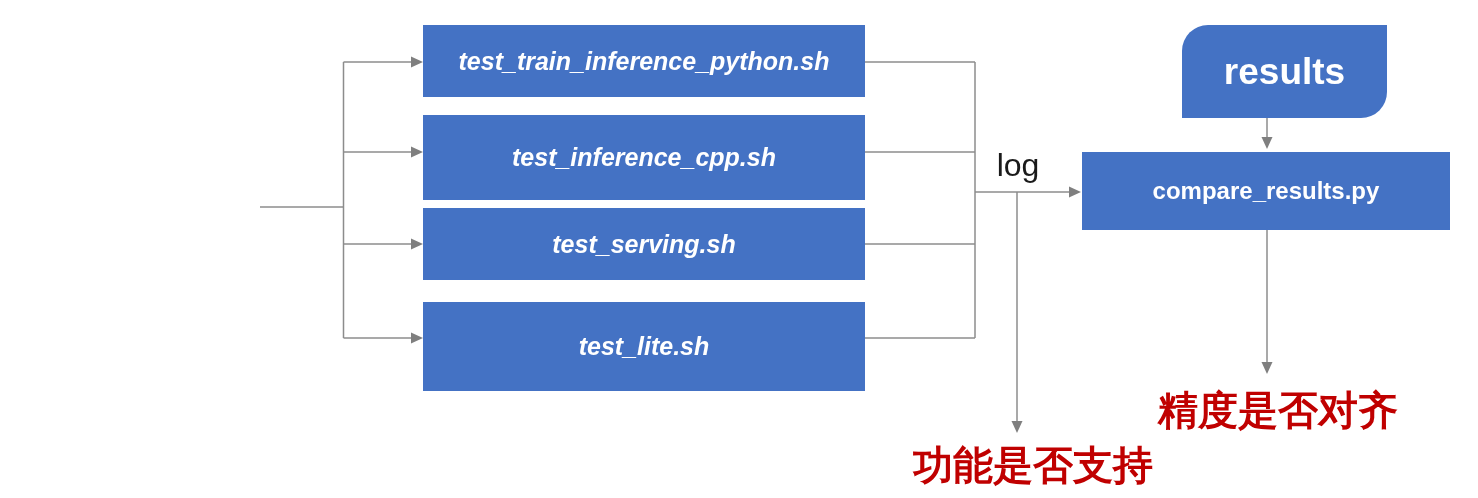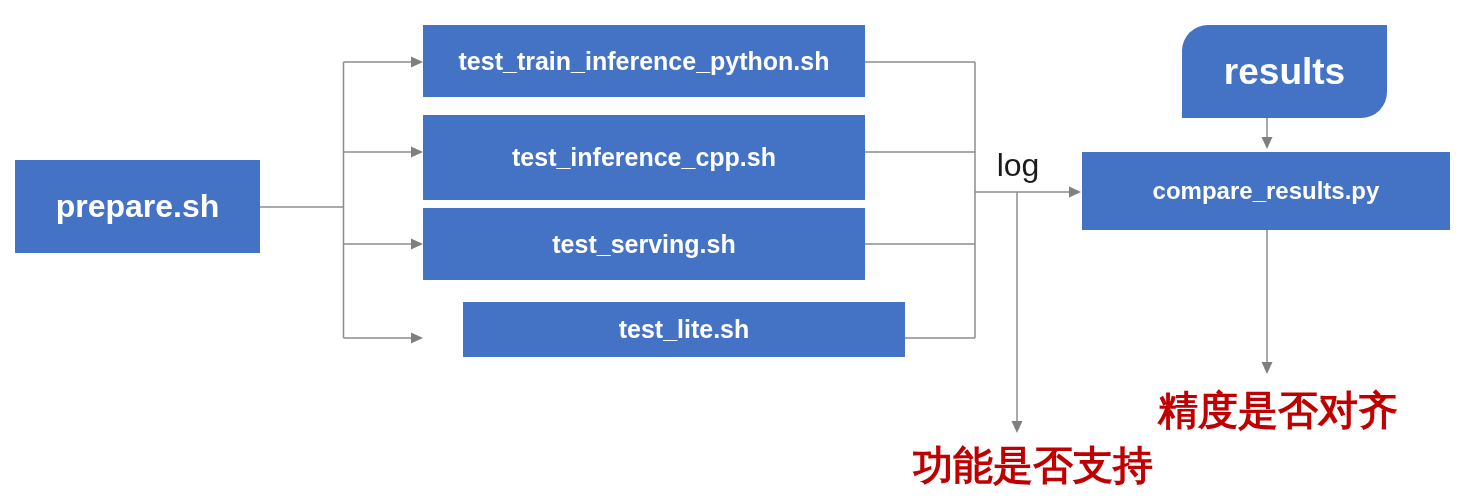--- a/index.html
+++ b/index.html
@@ -43,25 +43,25 @@
     background: var(--node-fill);
     color: var(--node-text);
     font-weight: bold;
     display: flex;
     align-items: center;
     justify-content: center;
     text-align: center;
     white-space: nowrap;
   }
   .node-prepare  { left: 15px;   top: 160px; width: 245px; height: 93px; font-size: 32px; }
-  .node-test     { left: 423px;  width: 442px; height: 72px; font-size: 25px; }
+  .node-test     { left: 423px;  width: 442px; height: 72px; font-size: 25px; font-style: italic; }
   .node-test1    { top: 25px; }
   .node-test2    { top: 115px; height: 85px; }
   .node-test3    { top: 208px; }
-  .node-test4    { top: 302px; height: 55px; margin-left: 40px; }
+  .node-test4    { top: 302px; height: 89px; }
   .node-compare  { left: 1082px; top: 152px; width: 368px; height: 78px; font-size: 24px; }
   .node-results  {
     left: 1182px; top: 25px; width: 205px; height: 93px; font-size: 37px;
     border-radius: 26px 0 26px 0;
   }
   .log-label {
     position: absolute;
     left: 988px; top: 147px;
     width: 60px;
     font-size: 32px;
@@ -111,21 +111,20 @@
     <line x1="1017" y1="192" x2="1017" y2="421"></line>
     <polygon points="1017,433 1011.5,421 1022.5,421"></polygon>
 
     <line x1="1267" y1="118" x2="1267" y2="137"></line>
     <polygon points="1267,149 1261.5,137 1272.5,137"></polygon>
 
     <line x1="1267" y1="230" x2="1267" y2="362"></line>
     <polygon points="1267,374 1261.5,362 1272.5,362"></polygon>
   </svg>
 
-  <div class="node node-prepare">prepare.sh</div>
 
   <div class="node node-test node-test1">test_train_inference_python.sh</div>
 
   <div class="node node-test node-test2">test_inference_cpp.sh</div>
 
   <div class="node node-test node-test3">test_serving.sh</div>
 
   <div class="node node-test node-test4">test_lite.sh</div>
 
   <div class="node node-compare">compare_results.py</div>

